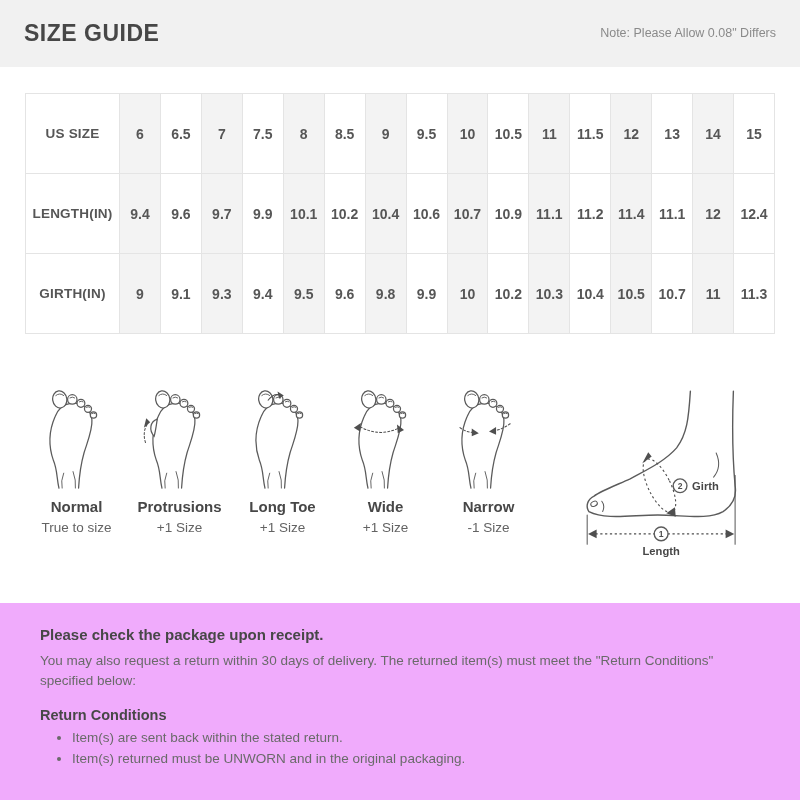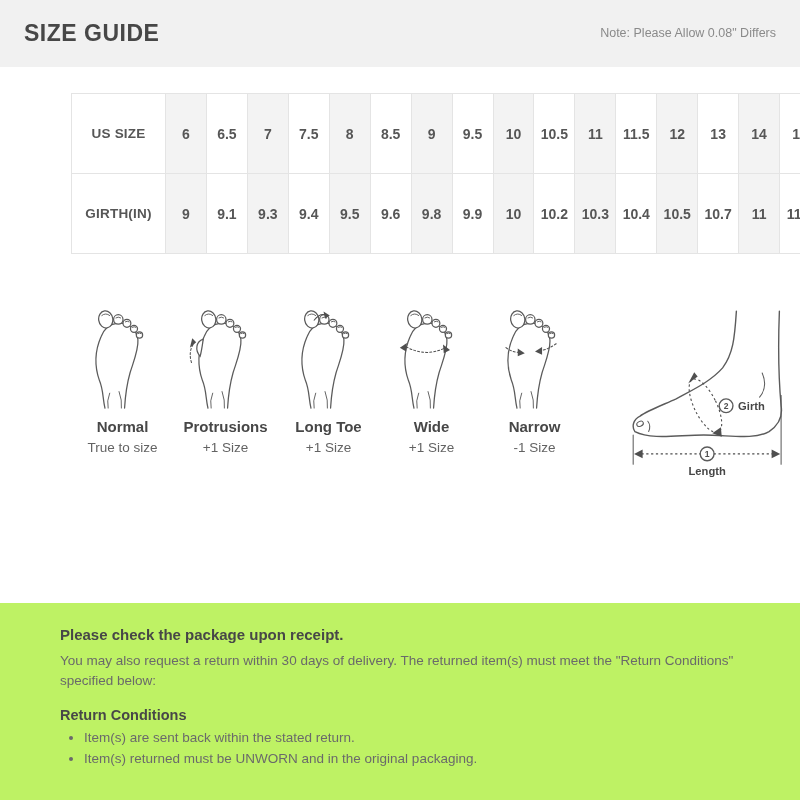--- a/index.html
+++ b/index.html
@@ -11,21 +11,21 @@
   }
   
   .header{
     height:67px;background:#f1f1f1;
     display:flex;justify-content:space-between;align-items:center;
     padding:0 24px;box-sizing:border-box;
   }
   .page-title{font-size:23px;font-weight:bold;color:#474747;letter-spacing:.5px;}
   .note{font-size:12.5px;color:#8a8a8a;line-height:17px;text-align:left;}
   
-  .main{padding:26px 25px 0;margin-left:46px;}
+  .main{padding:26px 25px 0;}
   table.size-table{border-collapse:collapse;width:750px;table-layout:fixed;}
   .size-table td{
     border:1px solid #e4e4e4;height:79px;text-align:center;
     font-size:14px;font-weight:bold;color:#565656;background:#fff;
     padding:0;overflow:hidden;
   }
   .size-table td.row-label{width:93px;font-size:13.5px;letter-spacing:.2px;}
   .size-table td.shaded{background:#f3f3f3;}
   
   .sections{display:flex;margin-top:42px;}
@@ -45,28 +45,28 @@
   .st-white{fill:#ffffff;stroke:#5b5b5b;stroke-width:1.6;}
   .ol-dash{fill:none;stroke:#4f4f4f;stroke-width:1.3;stroke-dasharray:2.6 2.6;stroke-linecap:round;}
   .ol-solid{fill:none;stroke:#4f4f4f;stroke-width:1.3;stroke-linecap:round;}
   .ol-fill{fill:#4f4f4f;stroke:none;}
   .mz-dash{fill:none;stroke:#4f4f4f;stroke-width:1.3;stroke-dasharray:2.6 3;}
   .mz-text{font-family:"Liberation Sans",sans-serif;font-size:13px;font-weight:bold;fill:#474747;}
   .mz-num{font-family:"Liberation Sans",sans-serif;font-size:10px;font-weight:bold;fill:#4f4f4f;}
   
   .footer{
     position:absolute;left:0;right:0;top:603px;bottom:0;
-    background:#bef264;box-sizing:border-box;
-    padding:23px 60px 0;
+    background:#f0abfc;box-sizing:border-box;
+    padding:23px 40px 0;
   }
   .f-head{font-size:15px;font-weight:bold;color:#474747;}
   .f-line{font-size:13.5px;color:#6a6a6a;margin-top:8px;line-height:19.5px;width:710px;}
   .f-return{font-size:14.5px;font-weight:bold;color:#474747;margin-top:17px;}
   .f-bullets{margin:7px 0 0;padding-left:24px;}
-  .f-bullets li{font-size:13.5px;color:#6a6a6a;margin-top:6px;}
+  .f-bullets li{font-size:13.5px;color:#6a6a6a;margin-top:6px;margin-left:8px;}
 </style>
 </head>
 <body>
 
 <svg width="0" height="0" style="position:absolute" aria-hidden="true">
   <defs>
     <g id="foot-base">
 
       <path class="st" d="M27,125 C24,112 25,102 20,90 C13,70 15,50 22,34 C26,24 33,18 42,17 C56,15 68,25 69,38 C70,50 64,64 59,80 C55,94 53,108 52,125"></path>
 
@@ -111,20 +111,39 @@
           <td class="shaded">10</td>
           <td>10.5</td>
           <td class="shaded">11</td>
           <td>11.5</td>
           <td class="shaded">12</td>
           <td>13</td>
           <td class="shaded">14</td>
           <td>15</td>
         </tr>
         <tr>
+          <td class="row-label">LENGTH(IN)</td>
+          <td class="shaded">9.4</td>
+          <td>9.6</td>
+          <td class="shaded">9.7</td>
+          <td>9.9</td>
+          <td class="shaded">10.1</td>
+          <td>10.2</td>
+          <td class="shaded">10.4</td>
+          <td>10.6</td>
+          <td class="shaded">10.7</td>
+          <td>10.9</td>
+          <td class="shaded">11.1</td>
+          <td>11.2</td>
+          <td class="shaded">11.4</td>
+          <td>11.1</td>
+          <td class="shaded">12</td>
+          <td>12.4</td>
+        </tr>
+        <tr>
           <td class="row-label">GIRTH(IN)</td>
           <td class="shaded">9</td>
           <td>9.1</td>
           <td class="shaded">9.3</td>
           <td>9.4</td>
           <td class="shaded">9.5</td>
           <td>9.6</td>
           <td class="shaded">9.8</td>
           <td>9.9</td>
           <td class="shaded">10</td>

